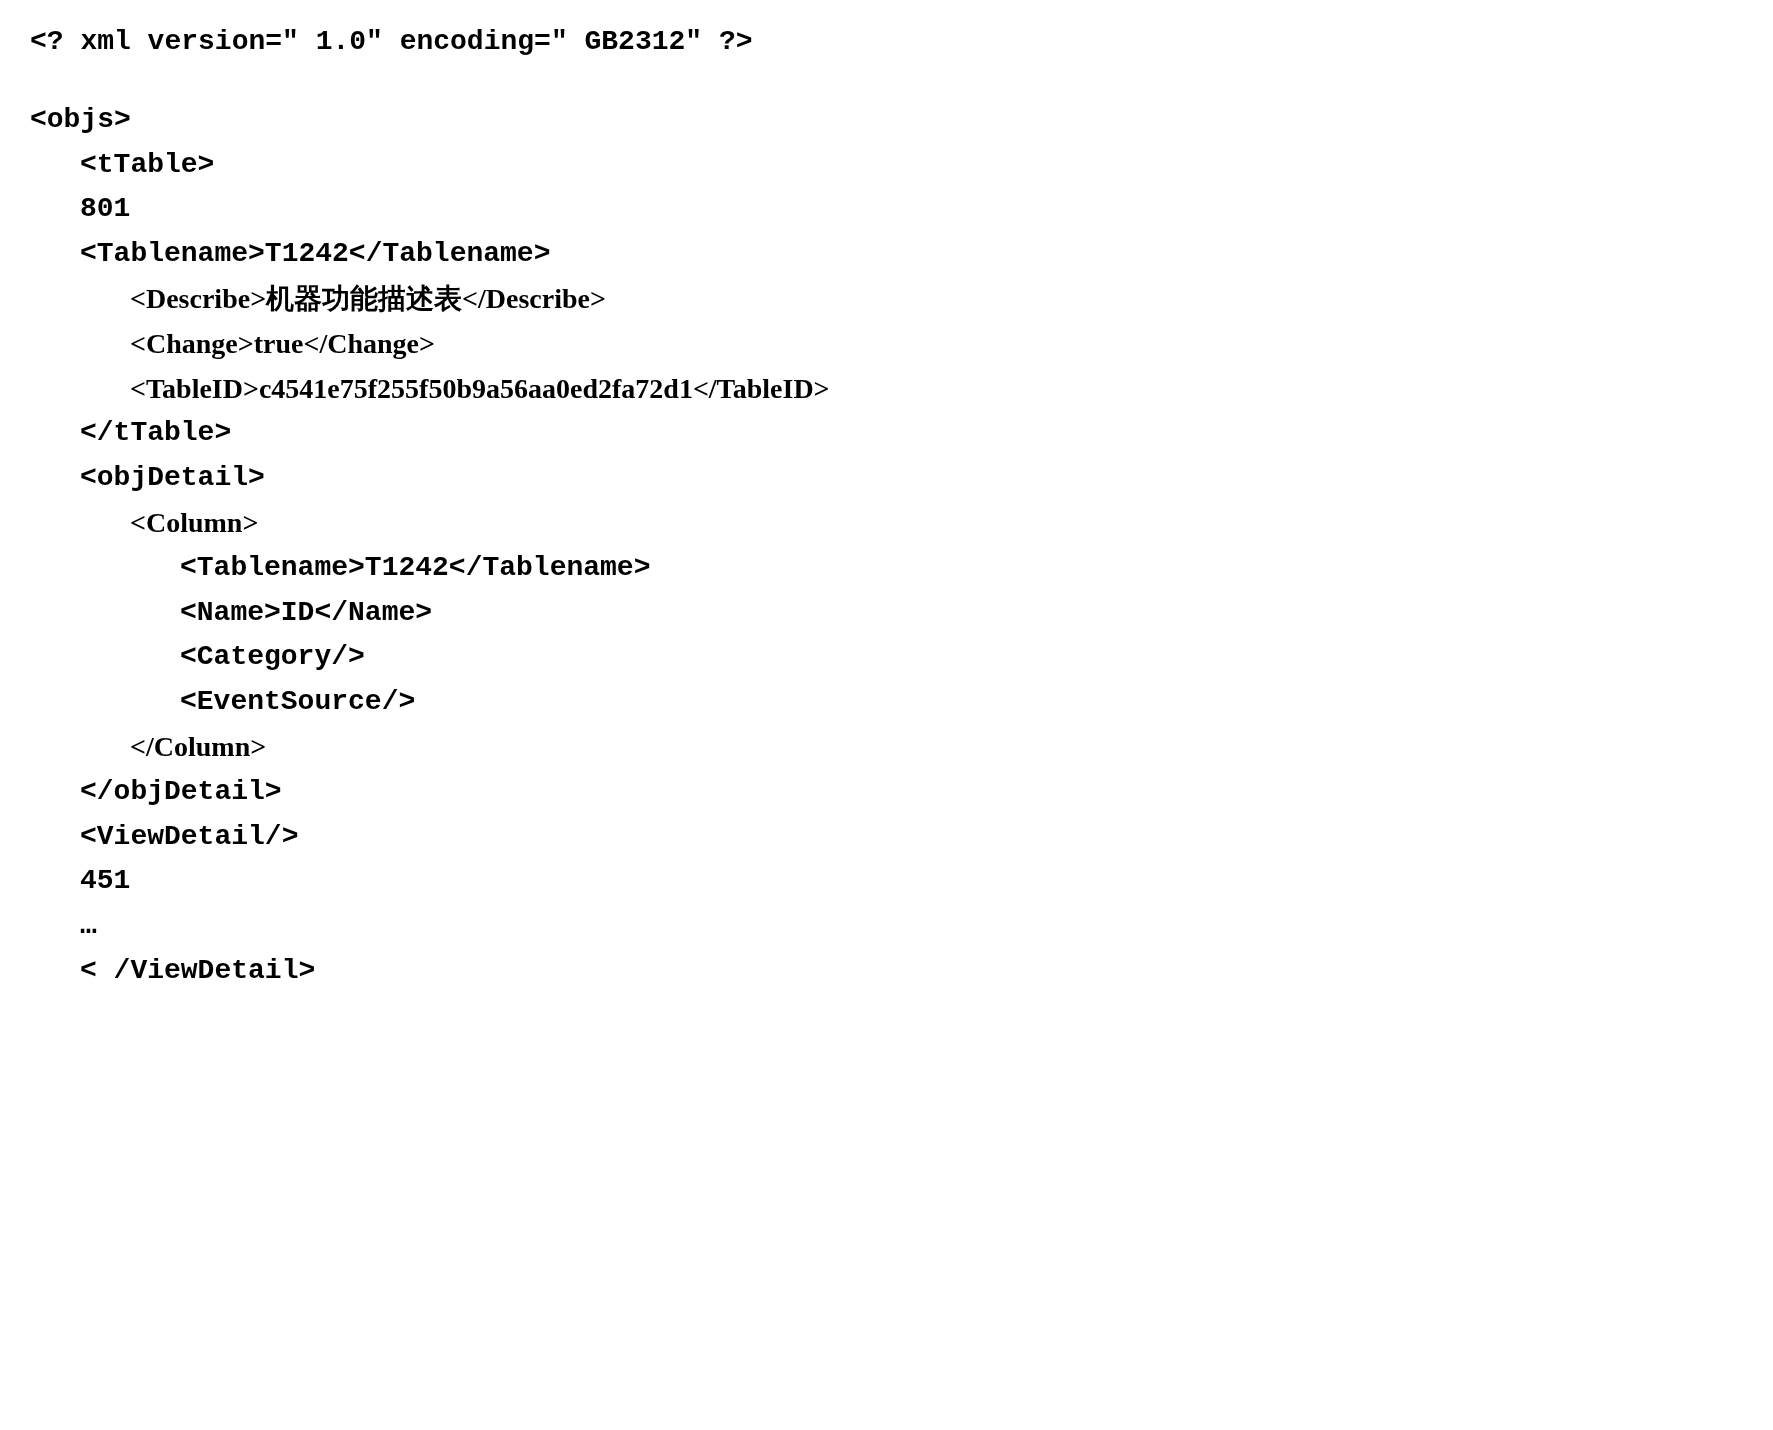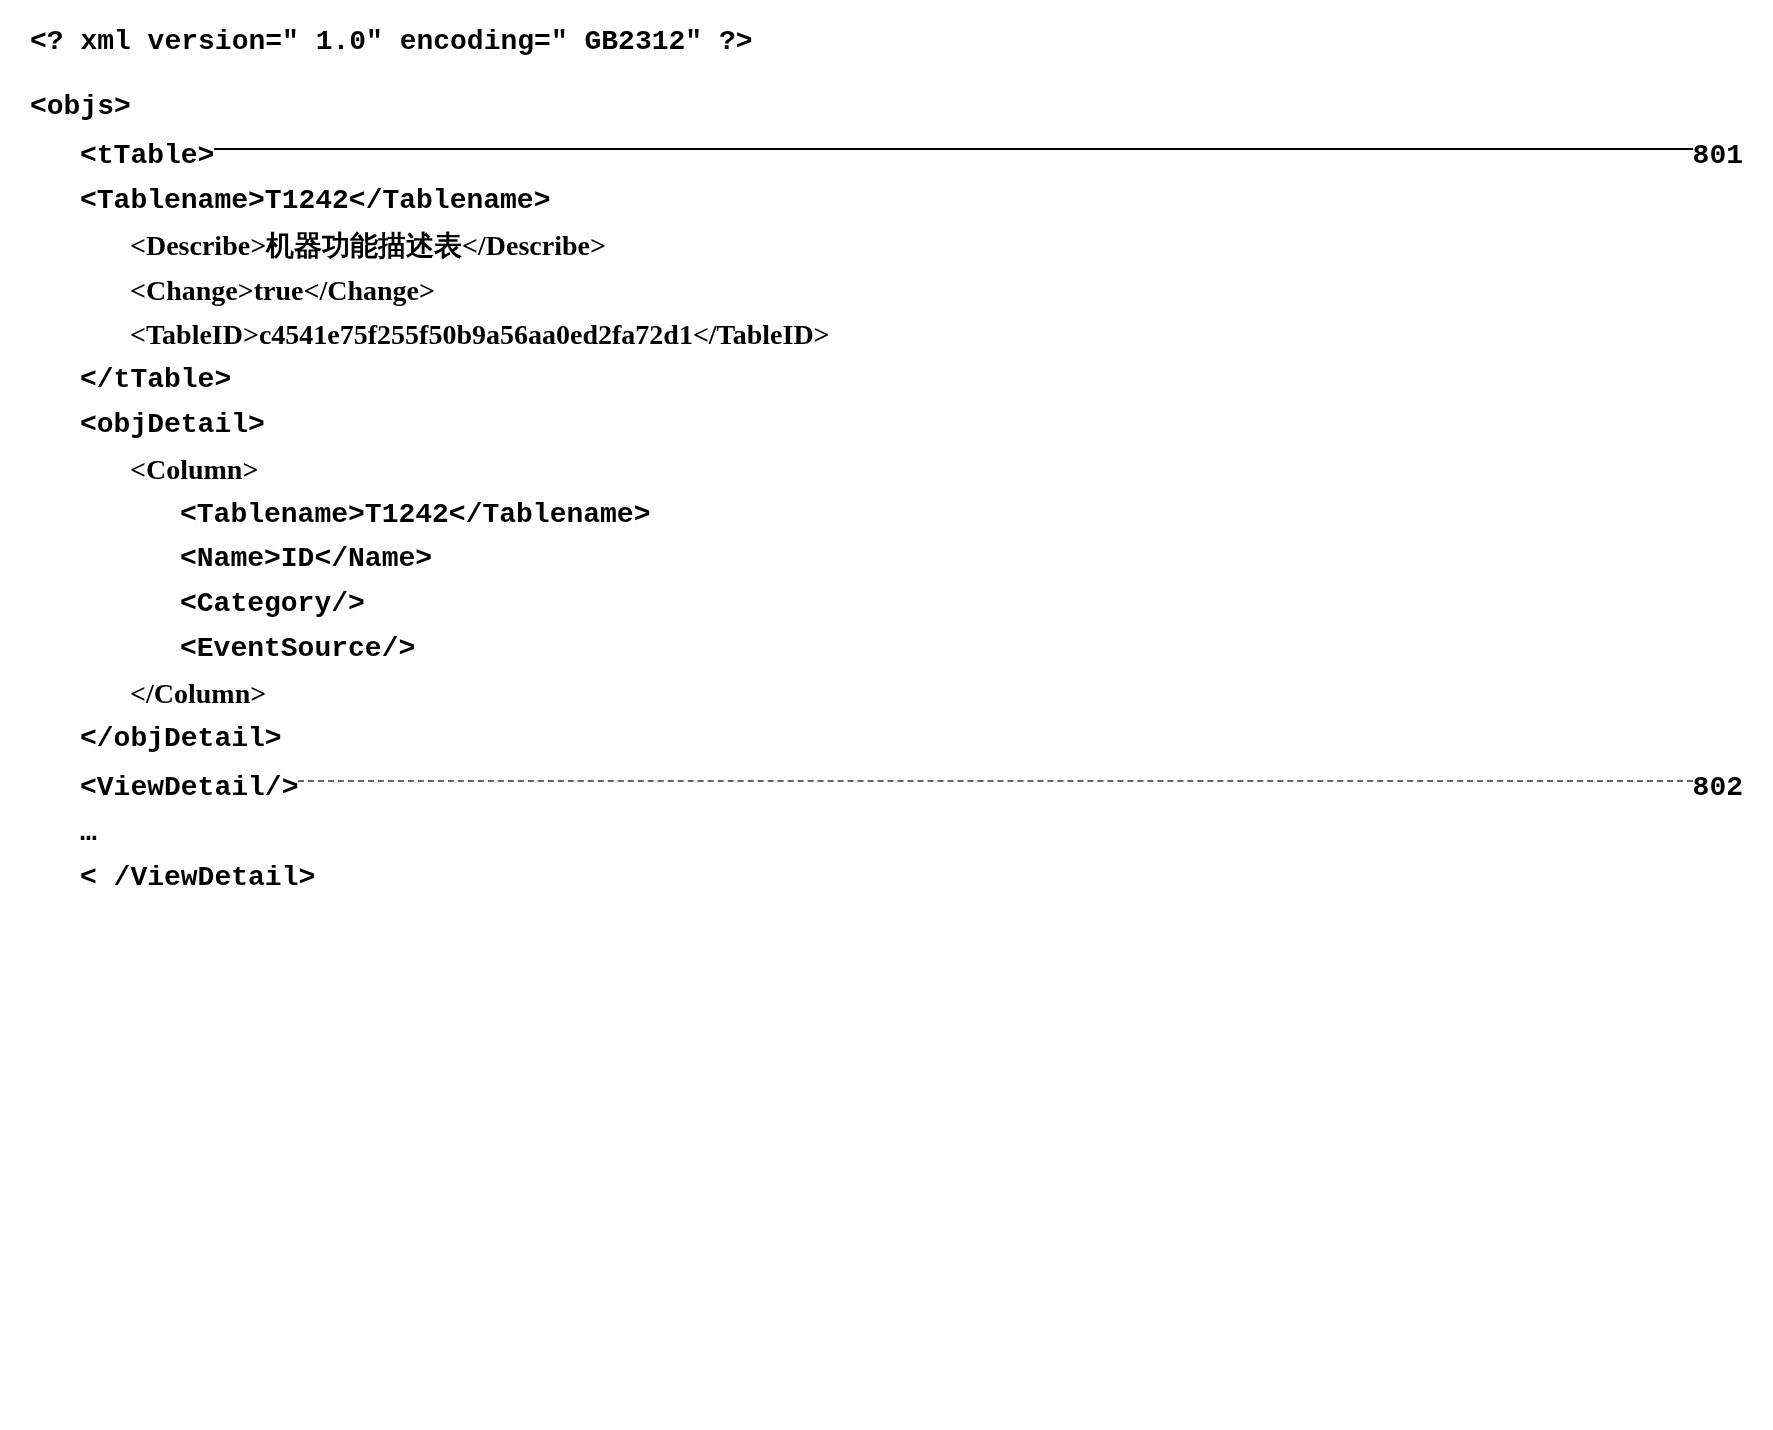--- a/index.html
+++ b/index.html
@@ -20,37 +20,38 @@
     .indent2 { padding-left: 100px; font-family: Liberation Serif, serif; }
     .indent3 { padding-left: 150px; }
     .label-right {
       display: inline-block;
       text-align: right;
     }
     .flex-line {
       display: flex;
       align-items: baseline;
       white-space: nowrap;
+      flex-direction: column;
     }
     .dash-fill {
       flex: 1;
       overflow: hidden;
       position: relative;
       height: 1.2em;
     }
     .dash-fill::after {
       content: "";
       position: absolute;
       left: 0; right: 0; top: 55%;
       border-top: 2px solid #000;
     }
     .dash-fill.dotted::after {
       border-top: 2px dashed #666;
     }
-    .spacer-top { margin-top: 20px; }
+    .spacer-top { margin-top: 33px; }
   </style>
 </head>
 <body>
 
 <div class="line">&lt;? xml version=" 1.0"  encoding=" GB2312" ?&gt;</div>
 
 <div class="line spacer-top">&lt;objs&gt;</div>
 
 <div class="flex-line indent1">
   <span>&lt;tTable&gt;</span>
@@ -69,17 +70,17 @@
 <div class="line indent3">&lt;Tablename&gt;T1242&lt;/Tablename&gt;</div>
 <div class="line indent3">&lt;Name&gt;ID&lt;/Name&gt;</div>
 <div class="line indent3">&lt;Category/&gt;</div>
 <div class="line indent3">&lt;EventSource/&gt;</div>
 <div class="line indent2">&lt;/Column&gt;</div>
 <div class="line indent1">&lt;/objDetail&gt;</div>
 
 <div class="flex-line indent1">
   <span>&lt;ViewDetail/&gt;</span>
   <span class="dash-fill dotted"></span>
-  <span class="label-right">802</span>
+  <span class="label-right">451</span>
 </div>
 
 <div class="line indent1">…</div>
 <div class="line indent1">&lt; /ViewDetail&gt;</div>
 
 </body></html>

